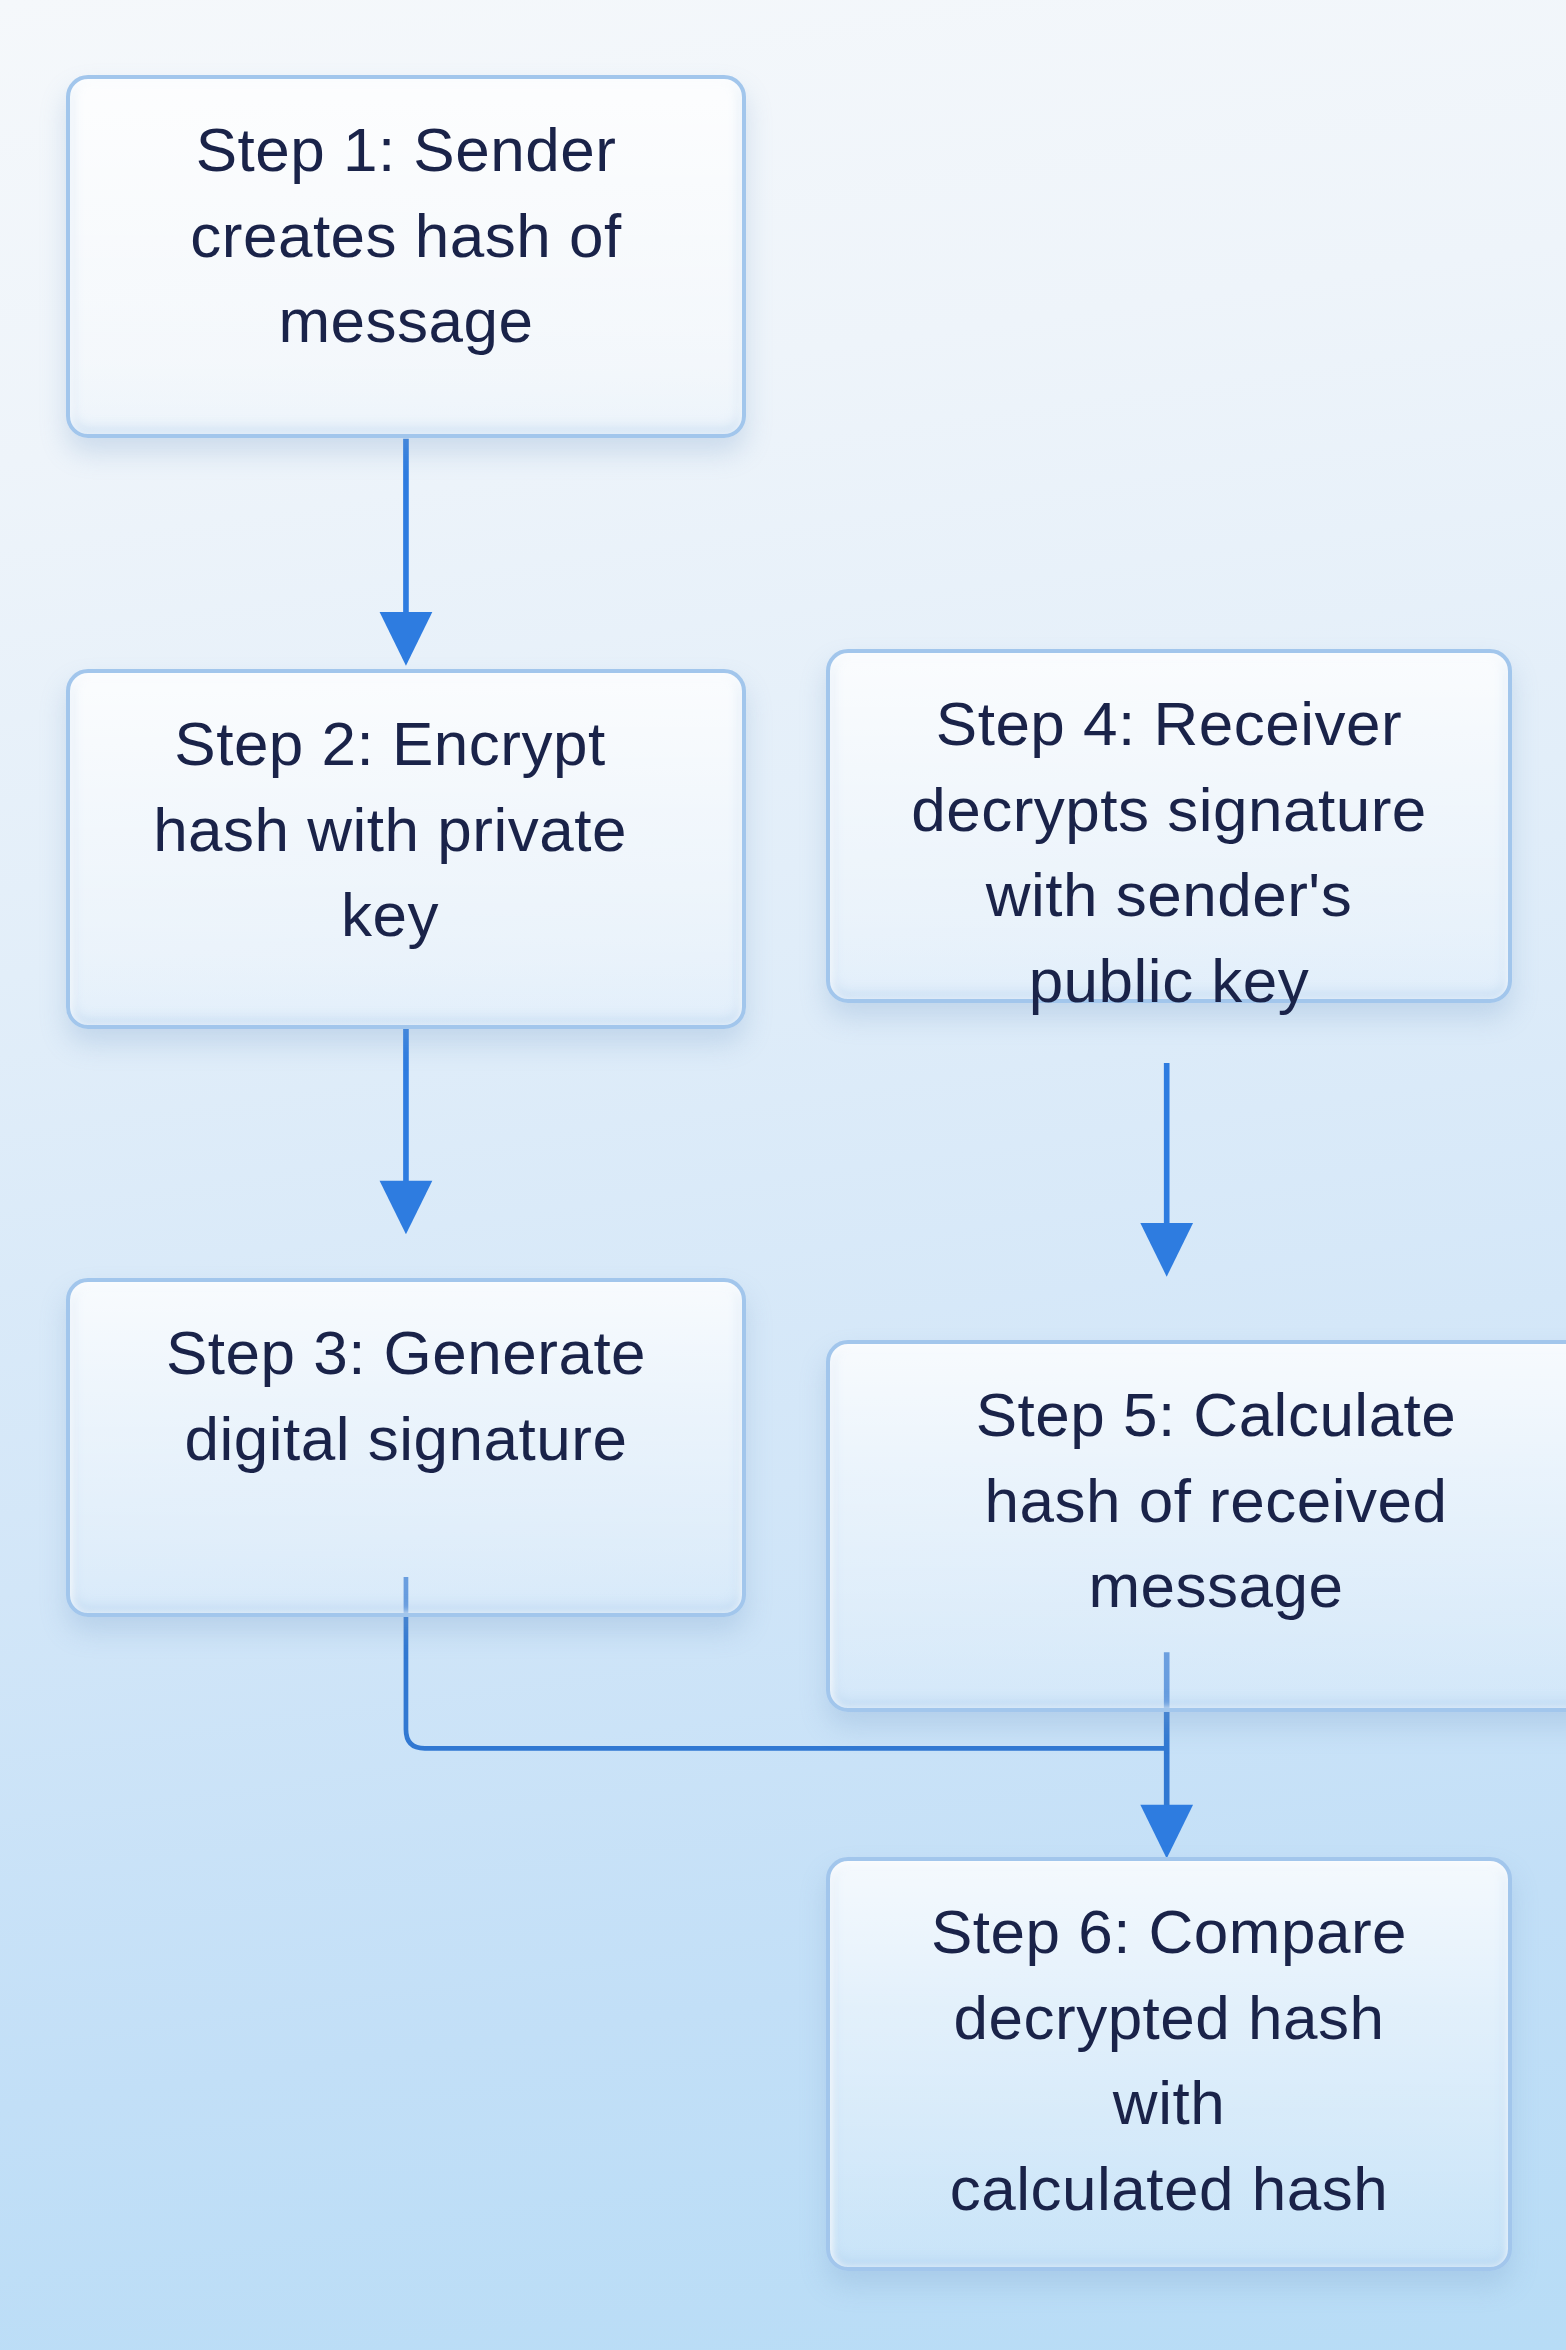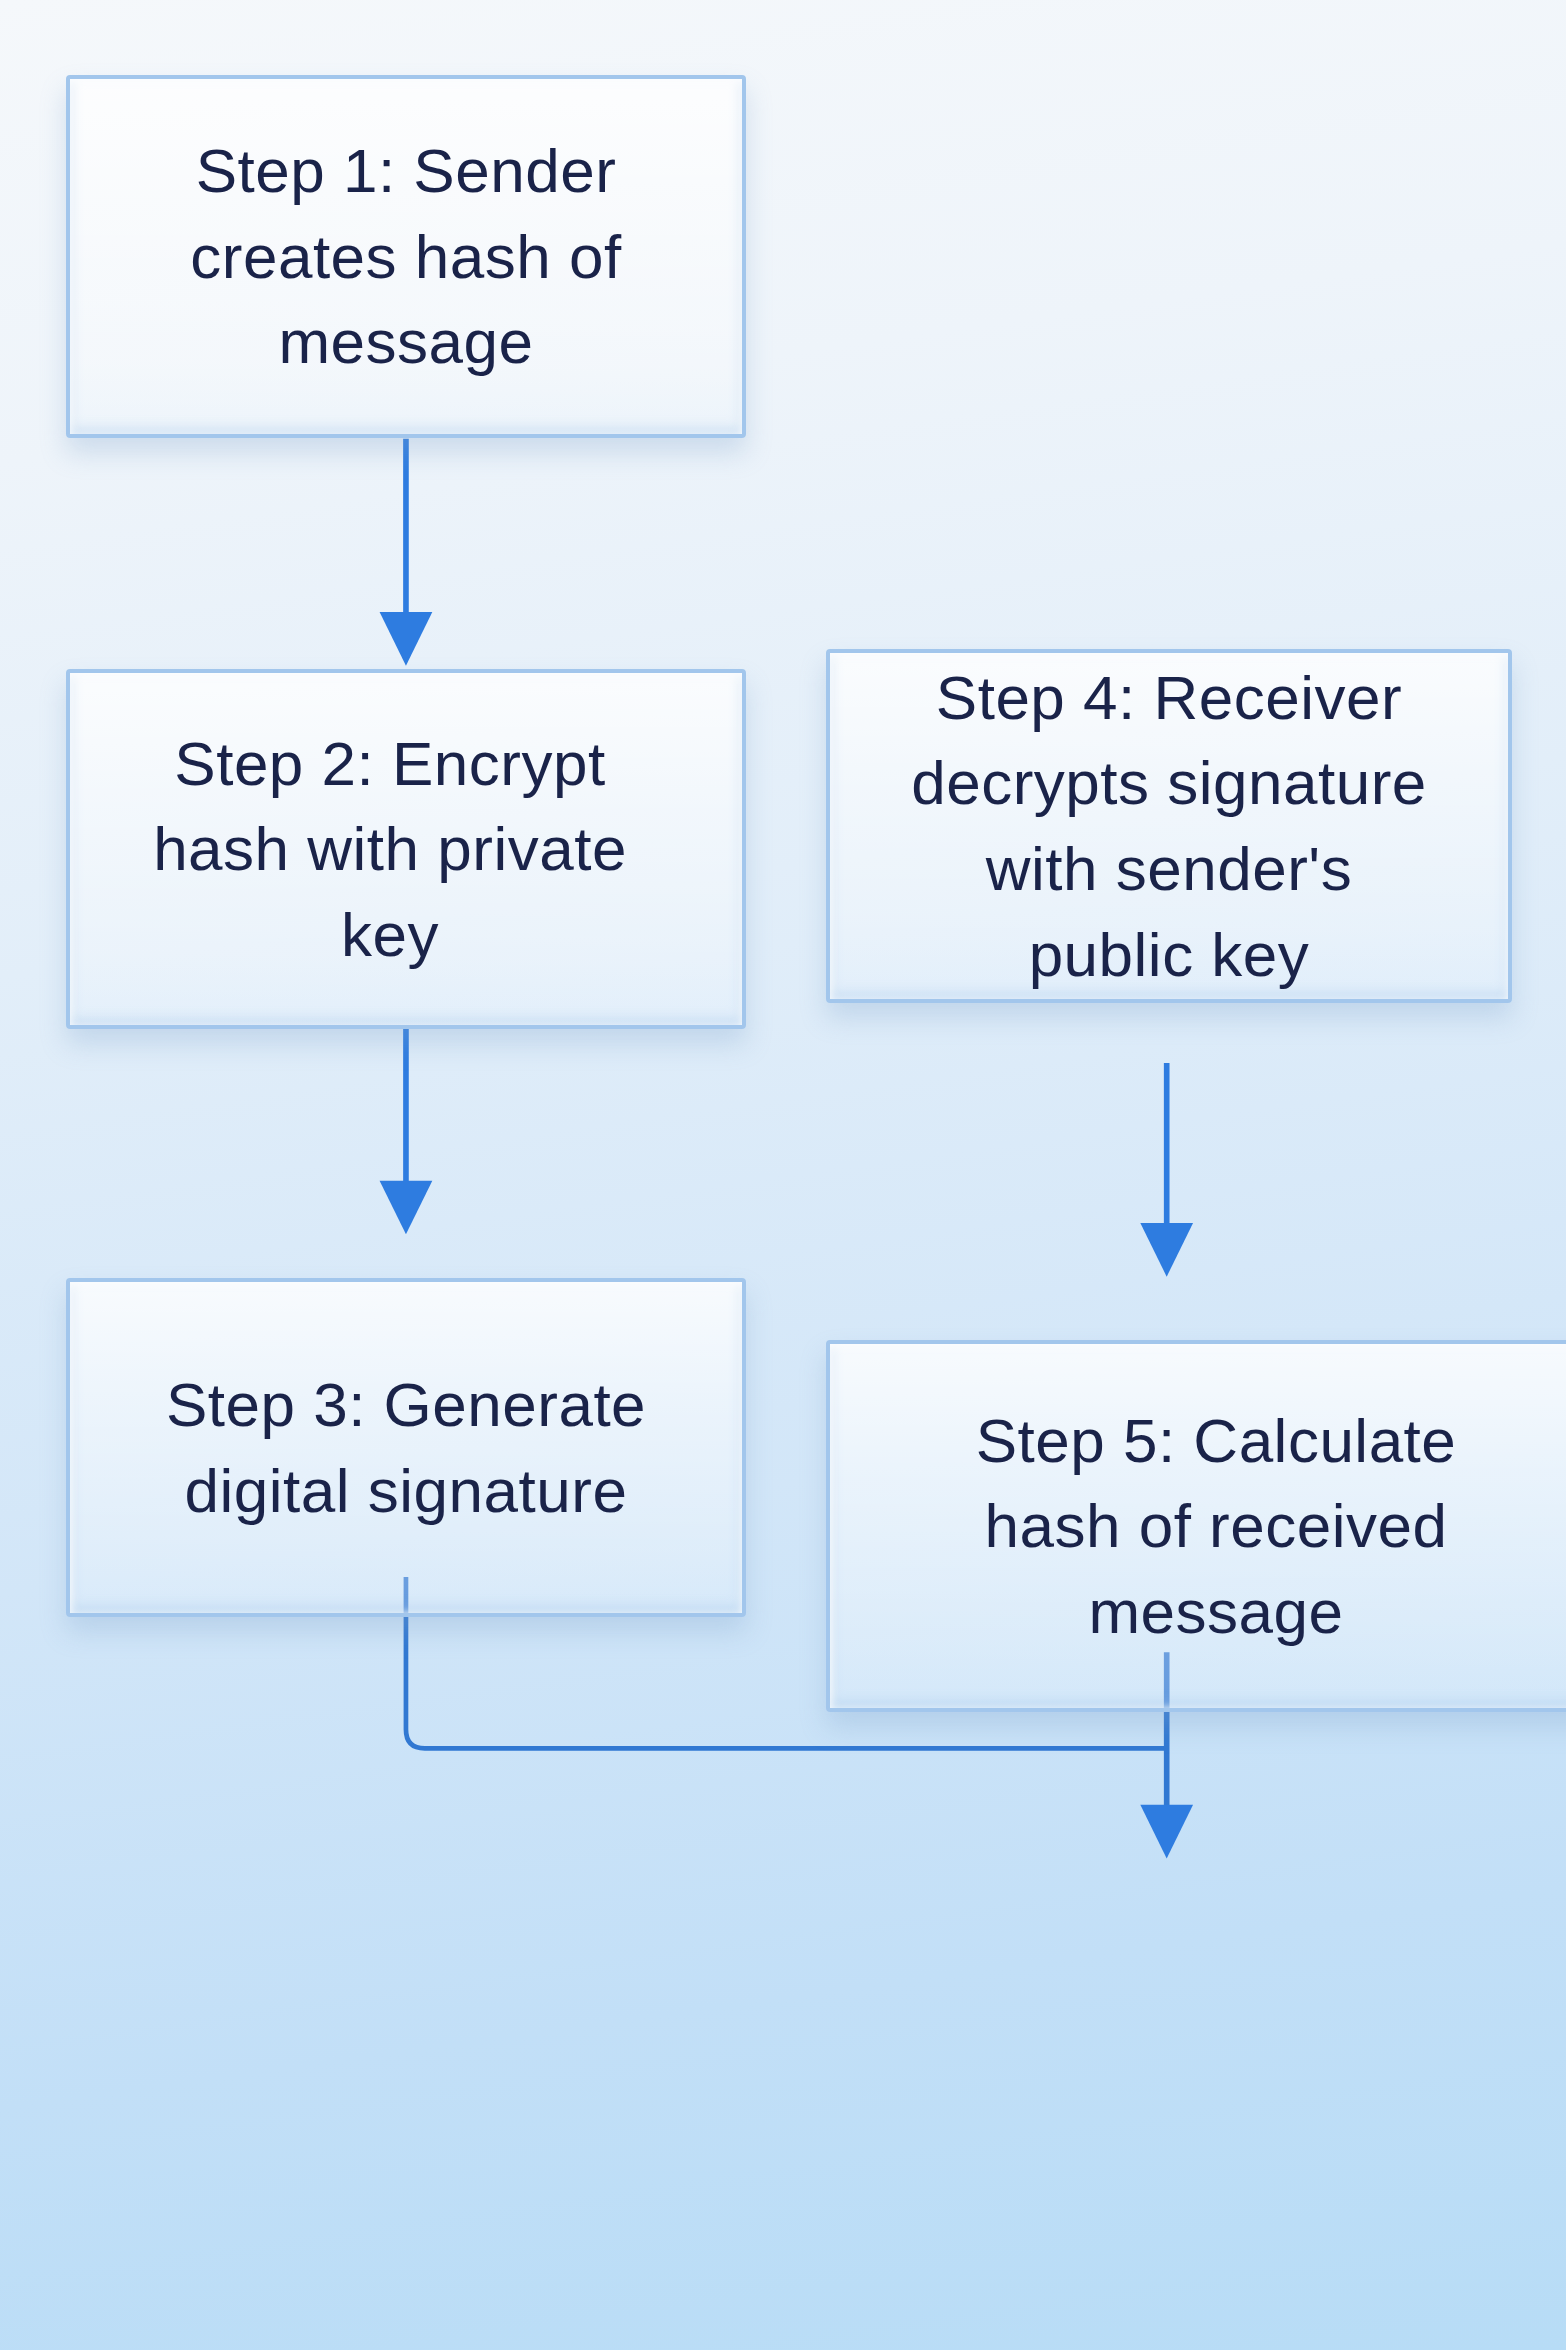--- a/index.html
+++ b/index.html
@@ -25,26 +25,26 @@
     position: absolute;
     left: 0; top: 0;
     width: 1567px;
     height: 2350px;
     pointer-events: none;
   }
   .node {
     position: absolute;
     box-sizing: border-box;
     display: flex;
-    align-items: center;
+    align-items: flex-start;
     justify-content: center;
     text-align: center;
     padding: 28px 38px;
     border: 4.7px solid #a2c6ec;
-    border-radius: 4px;
+    border-radius: 22px;
     background: linear-gradient(180deg,
       rgba(255,255,255,0.82) 0%,
       rgba(255,255,255,0.55) 35%,
       rgba(255,255,255,0.30) 80%,
       rgba(235,245,255,0.28) 100%);
     box-shadow:
       0 15px 26px rgba(130,165,205,0.30),
       inset 0 2.8px 9.4px rgba(255,255,255,0.95),
       inset 0 -4.7px 13px rgba(150,190,230,0.40),
       inset 2.8px 0 7.5px rgba(255,255,255,0.6);
@@ -111,15 +111,21 @@
 with sender's
 public key</span>
   </div>
 
   <div class="node n5">
     <span class="label">Step 5: Calculate
 hash of received
 message</span>
   </div>
 
+  <div class="node n6">
+    <span class="label">Step 6: Compare
+decrypted hash
+with
+calculated hash</span>
+  </div>
 
 </div>
 
 
 </body></html>

